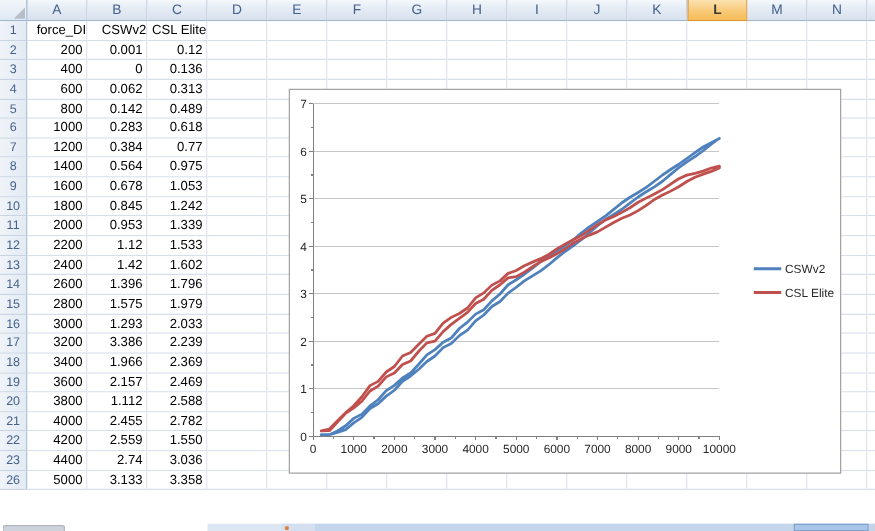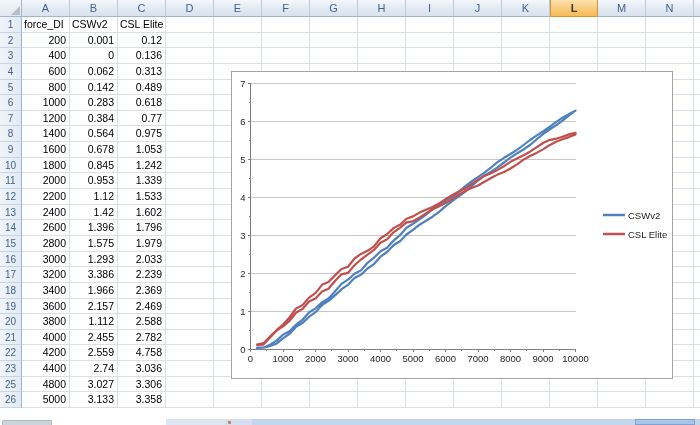--- a/index.html
+++ b/index.html
@@ -24,21 +24,21 @@
   #grid{position:absolute;left:0;top:17px;width:700px;}
   .row{display:flex;height:15.65px;}
   .rowhdr{width:22px;flex:none;box-sizing:border-box;
           background:linear-gradient(90deg,#F0F4F9,#E2EAF3);
           border-right:1px solid #9EB6CE;border-bottom:1px solid #C8D4E2;
           color:#44618C;font-size:10px;line-height:15px;text-align:center;}
   .cell{width:48px;flex:none;box-sizing:border-box;background:#fff;
         border-right:1px solid #D8DEEA;border-bottom:1px solid #D8DEEA;
         font-size:10.5px;line-height:15px;color:#000;overflow:hidden;white-space:nowrap;}
   .cell.num{text-align:right;padding-right:3px;}
-  .cell.txt{text-align:left;padding-left:2px;}
+  .cell.txt{text-align:right;padding-left:2px;}
   .cell.sliver{width:6px;border-right:none;}
   
   #chart{position:absolute;left:231px;top:71px;width:442px;height:308px;
          box-sizing:border-box;background:#fff;border:1px solid #A3A3A3;z-index:5;}
   
   #bottom-strip{position:absolute;left:0;top:419px;width:700px;height:6px;z-index:6;}
   #tab-stub{position:absolute;left:2px;top:1px;width:50px;height:5px;
             background:#CDD3DA;border-radius:2px 2px 0 0;border:1px solid #AEB7C2;border-bottom:none;box-sizing:border-box;}
   #hscroll-track{position:absolute;left:166px;top:0;width:534px;height:6px;background:#DCE7F3;}
   #hscroll-seg{position:absolute;left:59px;top:0;width:27px;height:6px;background:#D4E0F0;}
@@ -447,57 +447,39 @@
         <div class="cell"></div>
         <div class="cell"></div>
         <div class="cell"></div>
         <div class="cell"></div>
         <div class="cell sliver"></div>
       </div>
       <div class="row">
         <div class="rowhdr">22</div>
         <div class="cell num">4200</div>
         <div class="cell num">2.559</div>
-        <div class="cell num">4.758</div>
+        <div class="cell num">1.550</div>
         <div class="cell"></div>
         <div class="cell"></div>
         <div class="cell"></div>
         <div class="cell"></div>
         <div class="cell"></div>
         <div class="cell"></div>
         <div class="cell"></div>
         <div class="cell"></div>
         <div class="cell"></div>
         <div class="cell"></div>
         <div class="cell"></div>
         <div class="cell sliver"></div>
       </div>
       <div class="row">
         <div class="rowhdr">23</div>
         <div class="cell num">4400</div>
         <div class="cell num">2.74</div>
         <div class="cell num">3.036</div>
-        <div class="cell"></div>
-        <div class="cell"></div>
-        <div class="cell"></div>
-        <div class="cell"></div>
-        <div class="cell"></div>
-        <div class="cell"></div>
-        <div class="cell"></div>
-        <div class="cell"></div>
-        <div class="cell"></div>
-        <div class="cell"></div>
-        <div class="cell"></div>
-        <div class="cell sliver"></div>
-      </div>
-      <div class="row">
-        <div class="rowhdr">25</div>
-        <div class="cell num">4800</div>
-        <div class="cell num">3.027</div>
-        <div class="cell num">3.306</div>
         <div class="cell"></div>
         <div class="cell"></div>
         <div class="cell"></div>
         <div class="cell"></div>
         <div class="cell"></div>
         <div class="cell"></div>
         <div class="cell"></div>
         <div class="cell"></div>
         <div class="cell"></div>
         <div class="cell"></div>

